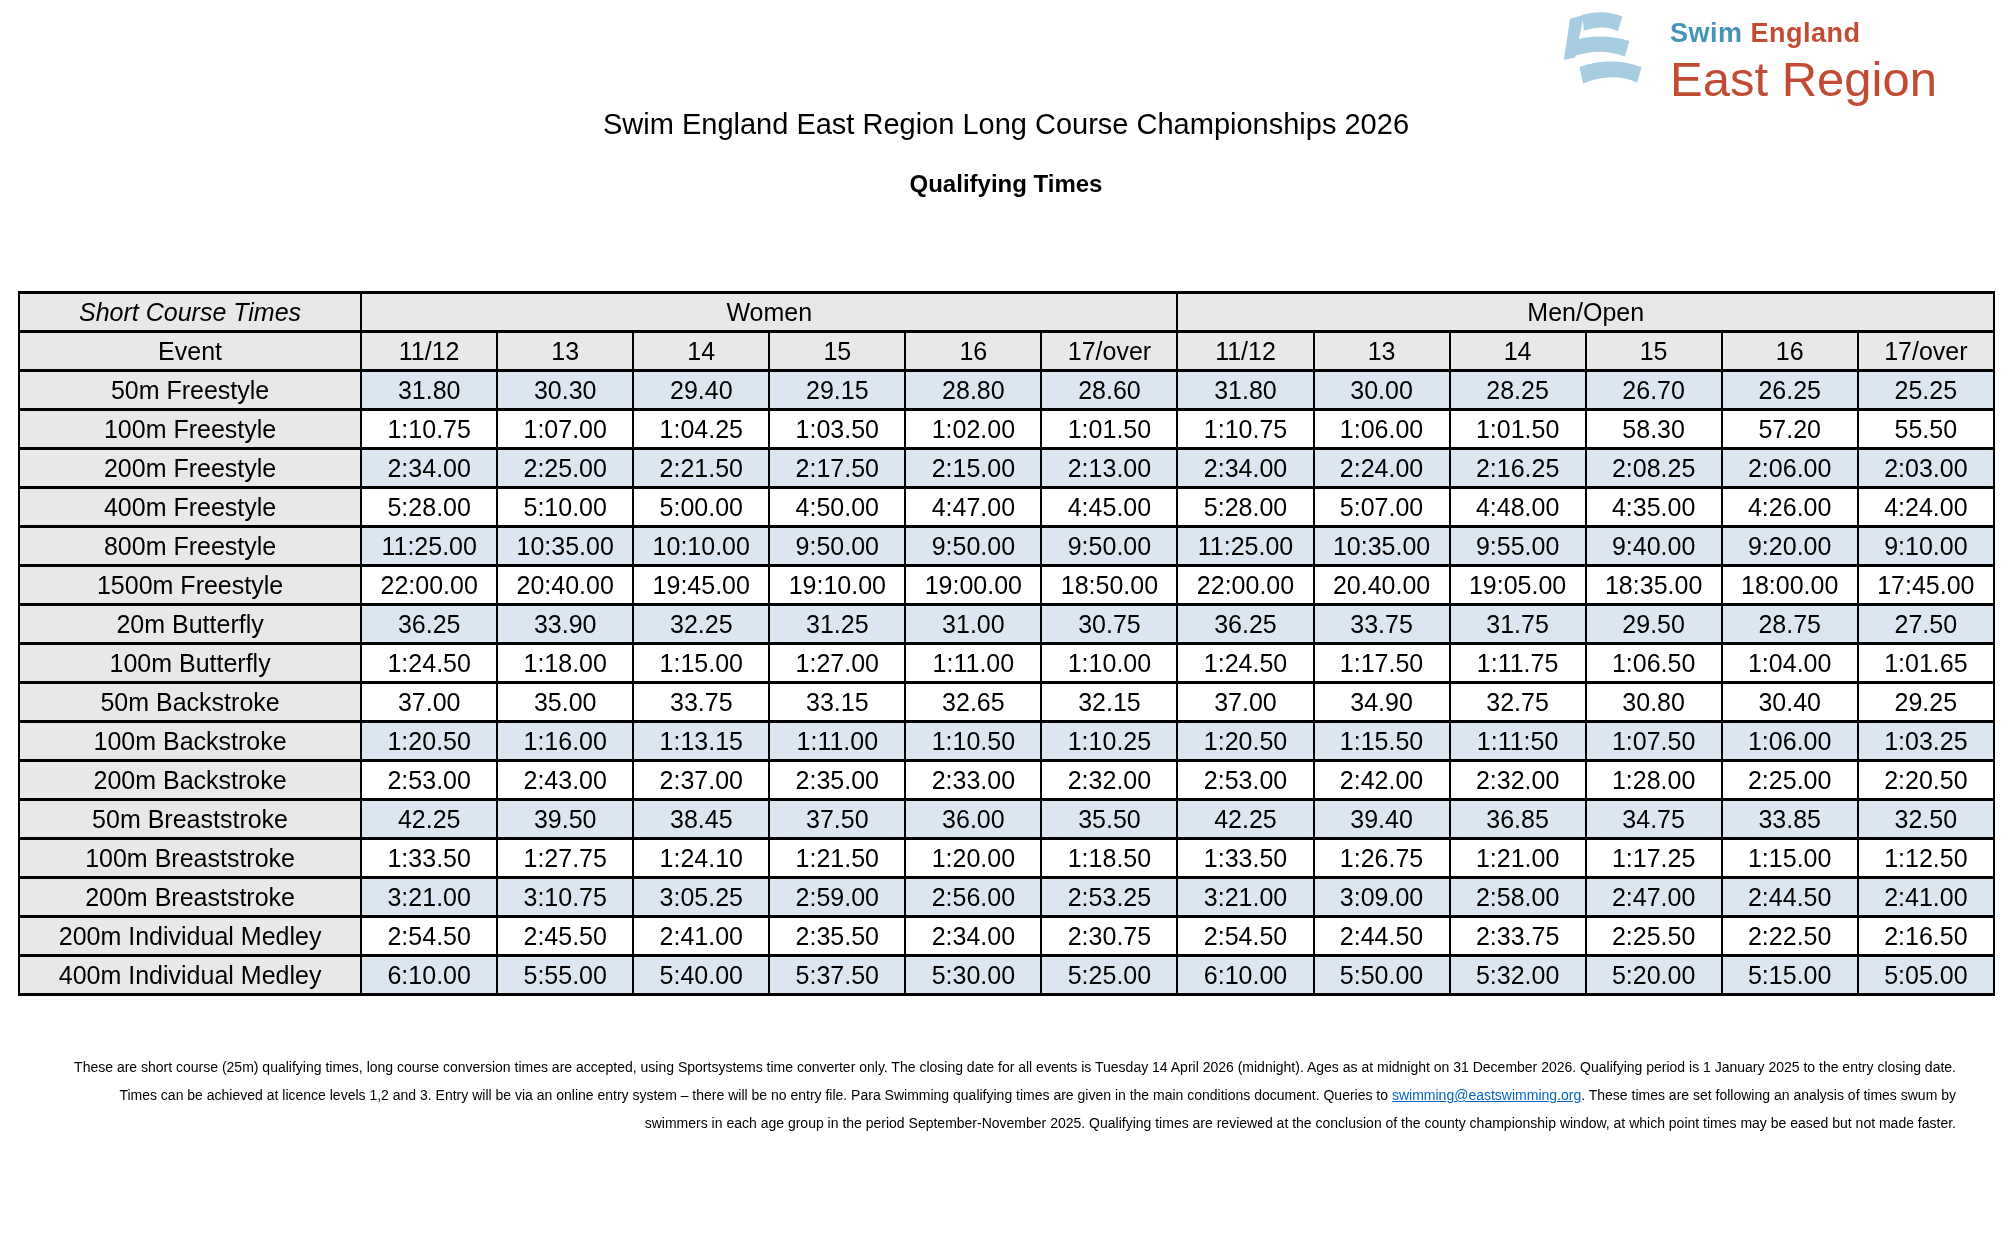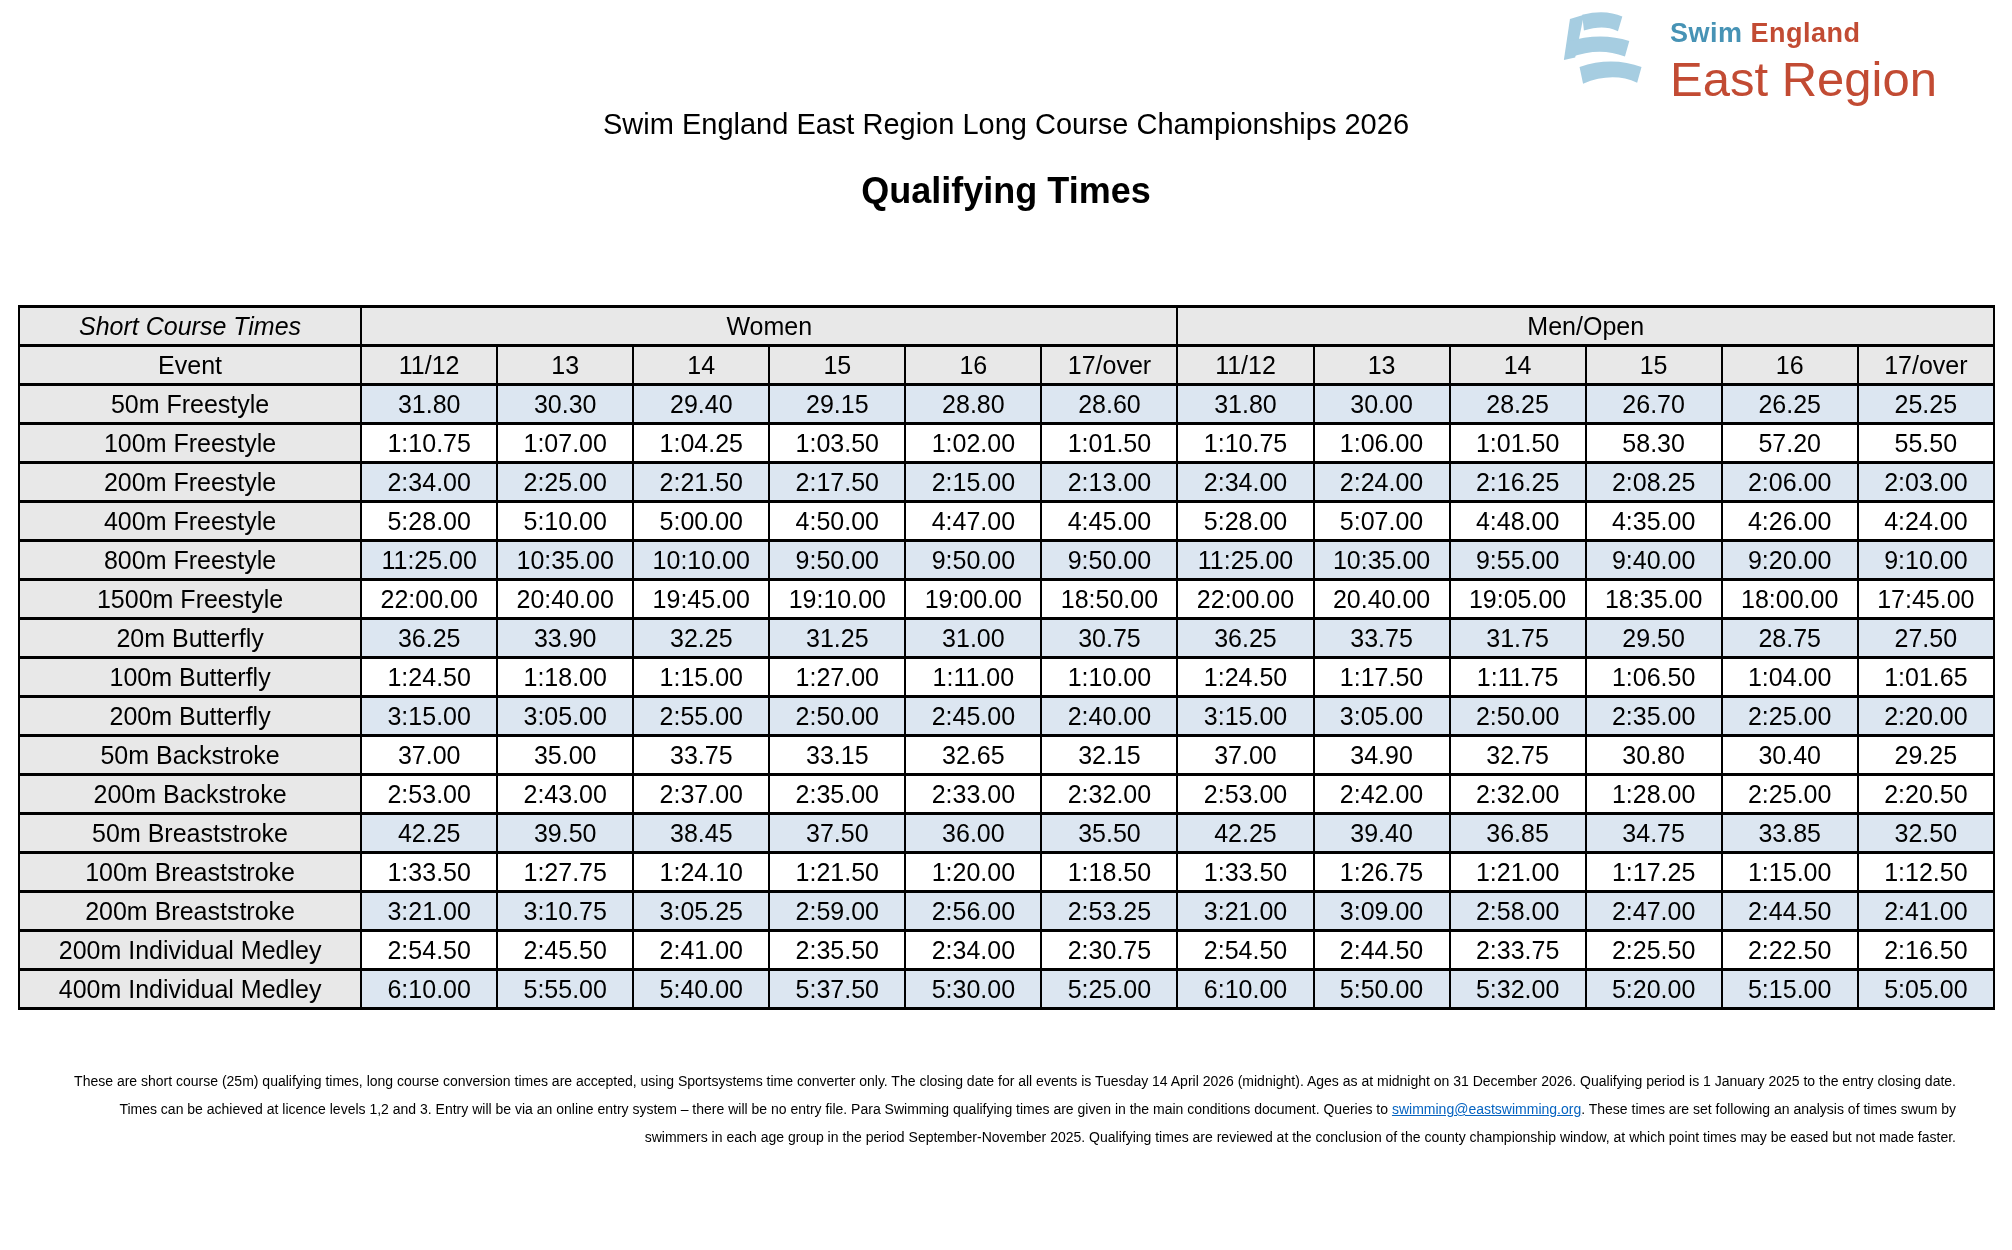--- a/index.html
+++ b/index.html
@@ -23,21 +23,21 @@
   .logo{position:absolute;top:10px;right:75px;display:flex;align-items:flex-start;gap:18px;}
   .logo-mark{flex:0 0 auto;}
   .logo-text{display:flex;flex-direction:column;line-height:1;}
   .logo-top{font-size:27px;font-weight:bold;letter-spacing:.5px;margin-top:10px;}
   .logo-top .swim{color:var(--logo_teal);}
   .logo-top .england{color:var(--logo_red);}
   .logo-bottom{font-size:49px;color:var(--logo_red);margin-top:8px;letter-spacing:0;}
 
   
   .title{margin-top:108px;text-align:center;font-size:29px;font-weight:normal;}
-  .subtitle{margin-top:29px;text-align:center;font-size:36px;font-weight:bold;}
+  .subtitle{margin-top:29px;text-align:center;font-size:24px;font-weight:bold;}
 
   
   table.qt{border-collapse:collapse;table-layout:fixed;width:1977px;margin:93px 0 0 18px;
            font-size:25px;}
   table.qt th,table.qt td{
     border-left:2px solid var(--border);
     border-right:2px solid var(--border);
     border-top:3px solid var(--border);
     border-bottom:3px solid var(--border);
     height:39px;text-align:center;vertical-align:middle;
@@ -220,50 +220,50 @@
           <td class="time-cell">1:27.00</td>
           <td class="time-cell">1:11.00</td>
           <td class="time-cell">1:10.00</td>
           <td class="time-cell">1:24.50</td>
           <td class="time-cell">1:17.50</td>
           <td class="time-cell">1:11.75</td>
           <td class="time-cell">1:06.50</td>
           <td class="time-cell">1:04.00</td>
           <td class="time-cell">1:01.65</td>
         </tr>
-        <tr class="row-blue">
-          <td class="event-cell">200m Butterfly</td>
-          <td class="time-cell">3:15.00</td>
-          <td class="time-cell">3:05.00</td>
-          <td class="time-cell">2:55.00</td>
-          <td class="time-cell">2:50.00</td>
-          <td class="time-cell">2:45.00</td>
-          <td class="time-cell">2:40.00</td>
-          <td class="time-cell">3:15.00</td>
-          <td class="time-cell">3:05.00</td>
-          <td class="time-cell">2:50.00</td>
-          <td class="time-cell">2:35.00</td>
-          <td class="time-cell">2:25.00</td>
-          <td class="time-cell">2:20.00</td>
-        </tr>
         <tr class="row-white">
           <td class="event-cell">50m Backstroke</td>
           <td class="time-cell">37.00</td>
           <td class="time-cell">35.00</td>
           <td class="time-cell">33.75</td>
           <td class="time-cell">33.15</td>
           <td class="time-cell">32.65</td>
           <td class="time-cell">32.15</td>
           <td class="time-cell">37.00</td>
           <td class="time-cell">34.90</td>
           <td class="time-cell">32.75</td>
           <td class="time-cell">30.80</td>
           <td class="time-cell">30.40</td>
           <td class="time-cell">29.25</td>
         </tr>
+        <tr class="row-blue">
+          <td class="event-cell">100m Backstroke</td>
+          <td class="time-cell">1:20.50</td>
+          <td class="time-cell">1:16.00</td>
+          <td class="time-cell">1:13.15</td>
+          <td class="time-cell">1:11.00</td>
+          <td class="time-cell">1:10.50</td>
+          <td class="time-cell">1:10.25</td>
+          <td class="time-cell">1:20.50</td>
+          <td class="time-cell">1:15.50</td>
+          <td class="time-cell">1:11:50</td>
+          <td class="time-cell">1:07.50</td>
+          <td class="time-cell">1:06.00</td>
+          <td class="time-cell">1:03.25</td>
+        </tr>
         <tr class="row-white">
           <td class="event-cell">200m Backstroke</td>
           <td class="time-cell">2:53.00</td>
           <td class="time-cell">2:43.00</td>
           <td class="time-cell">2:37.00</td>
           <td class="time-cell">2:35.00</td>
           <td class="time-cell">2:33.00</td>
           <td class="time-cell">2:32.00</td>
           <td class="time-cell">2:53.00</td>
           <td class="time-cell">2:42.00</td>

